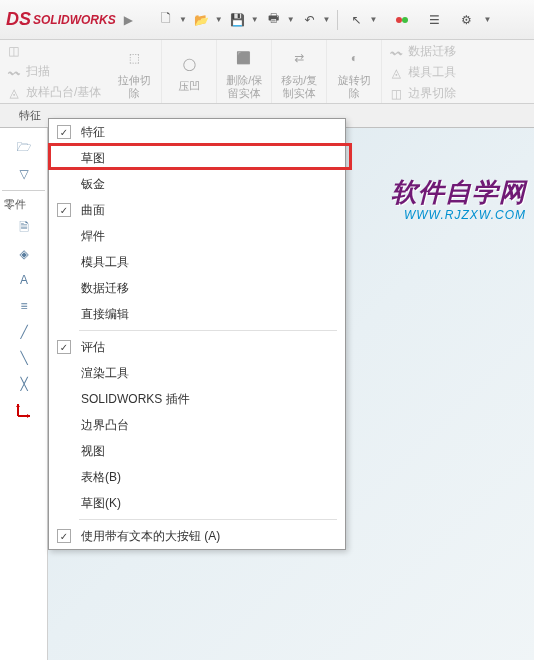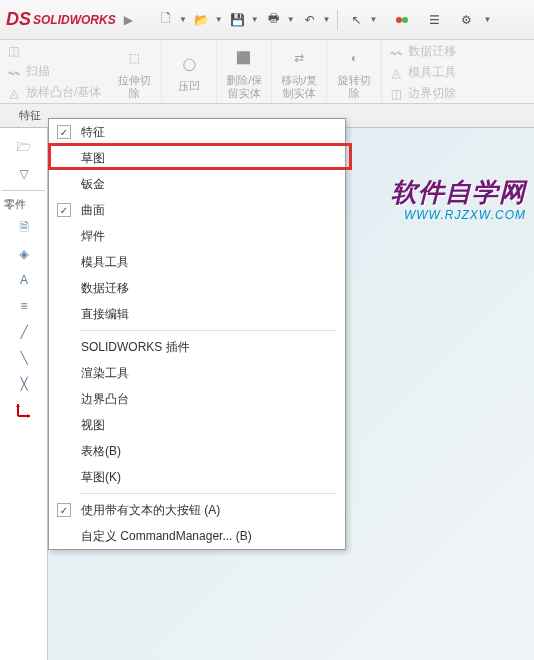--- a/index.html
+++ b/index.html
@@ -204,51 +204,51 @@
     <div class="cm-item">
       <div class="cm-nocheck"></div>
       <span>数据迁移</span>
     </div>
     <div class="cm-item">
       <div class="cm-nocheck"></div>
       <span>直接编辑</span>
     </div>
     <div class="cm-sep"></div>
     <div class="cm-item">
+      <div class="cm-check checked"></div>
+      <span>评估</span>
+    </div>
+    <div class="cm-item">
+      <div class="cm-nocheck"></div>
+      <span>渲染工具</span>
+    </div>
+    <div class="cm-item">
       <div class="cm-nocheck"></div>
       <span>SOLIDWORKS 插件</span>
     </div>
     <div class="cm-item">
       <div class="cm-nocheck"></div>
-      <span>渲染工具</span>
-    </div>
-    <div class="cm-item">
-      <div class="cm-nocheck"></div>
       <span>边界凸台</span>
     </div>
     <div class="cm-item">
       <div class="cm-nocheck"></div>
       <span>视图</span>
     </div>
     <div class="cm-item">
       <div class="cm-nocheck"></div>
       <span>表格(B)</span>
     </div>
     <div class="cm-item">
       <div class="cm-nocheck"></div>
       <span>草图(K)</span>
     </div>
     <div class="cm-sep"></div>
     <div class="cm-item">
       <div class="cm-check checked"></div>
       <span>使用带有文本的大按钮 (A)</span>
-    </div>
-    <div class="cm-item">
-      <div class="cm-nocheck"></div>
-      <span>自定义 CommandManager... (B)</span>
     </div>
   </div>
 <div class="cm-highlight"></div>
 
 <div class="watermark">
   <div class="wm-main">软件自学网</div>
   <div class="wm-sub">WWW.RJZXW.COM</div>
 </div>
 
 </body></html>

